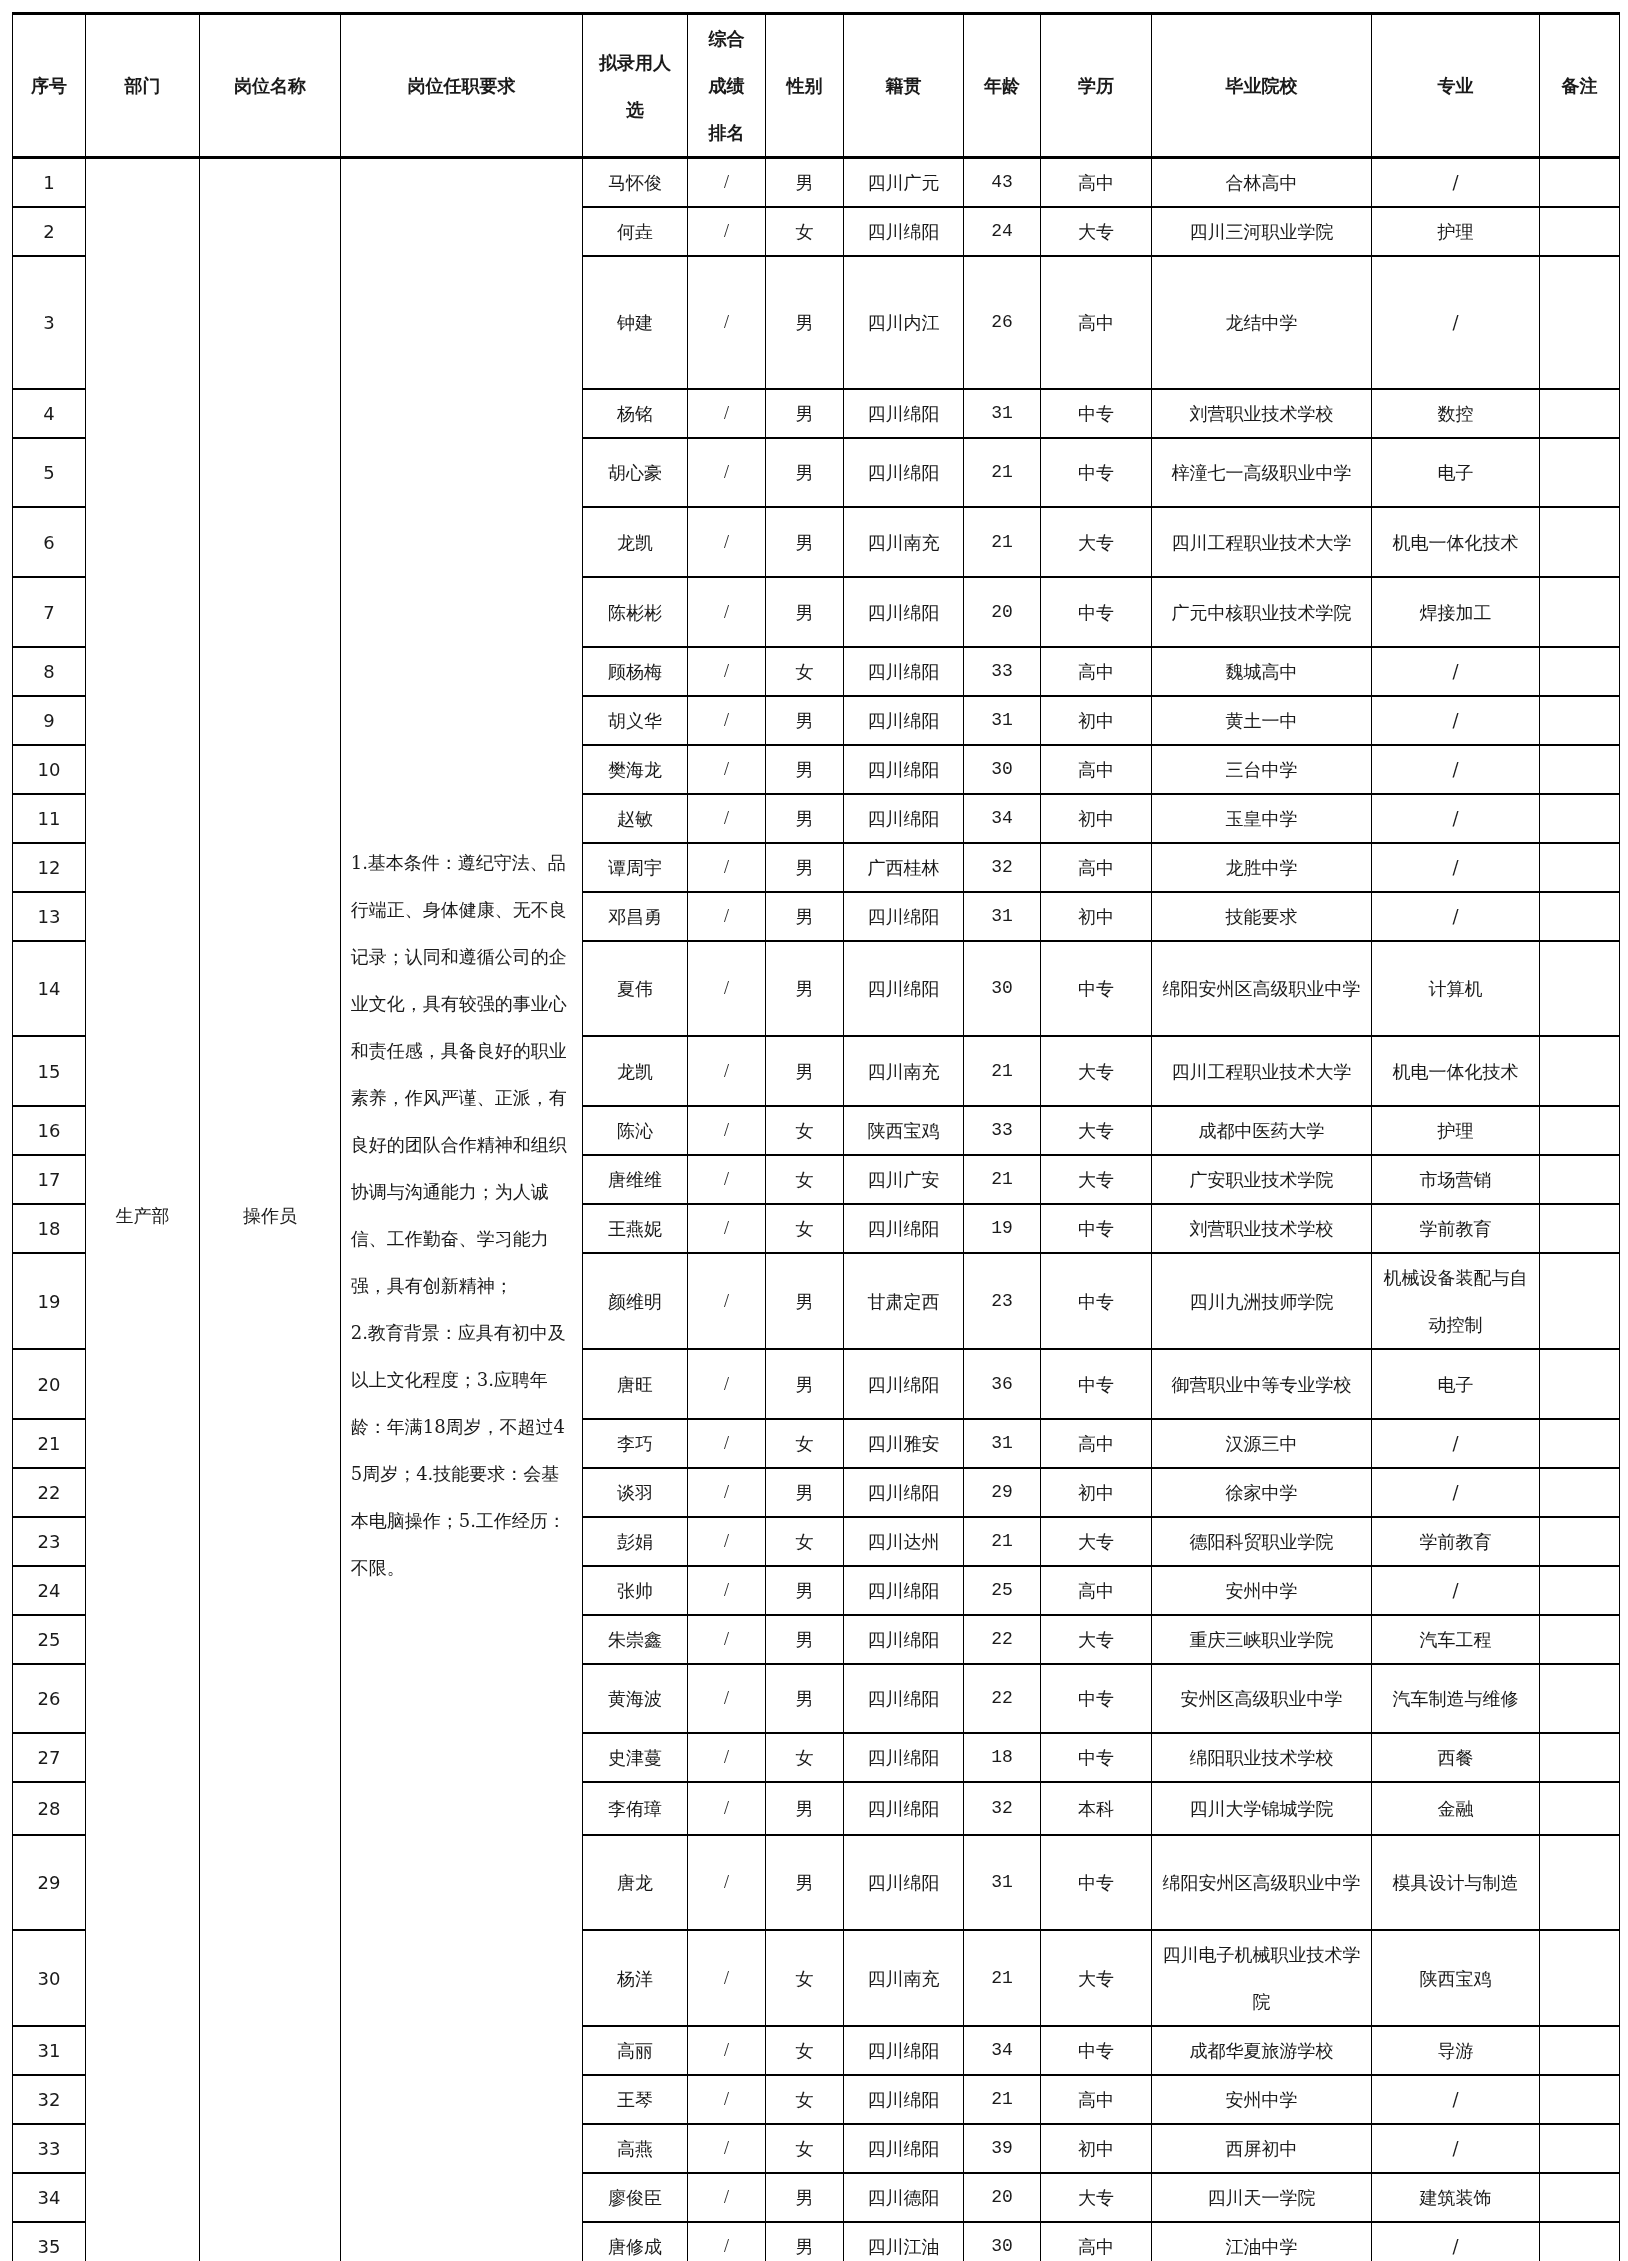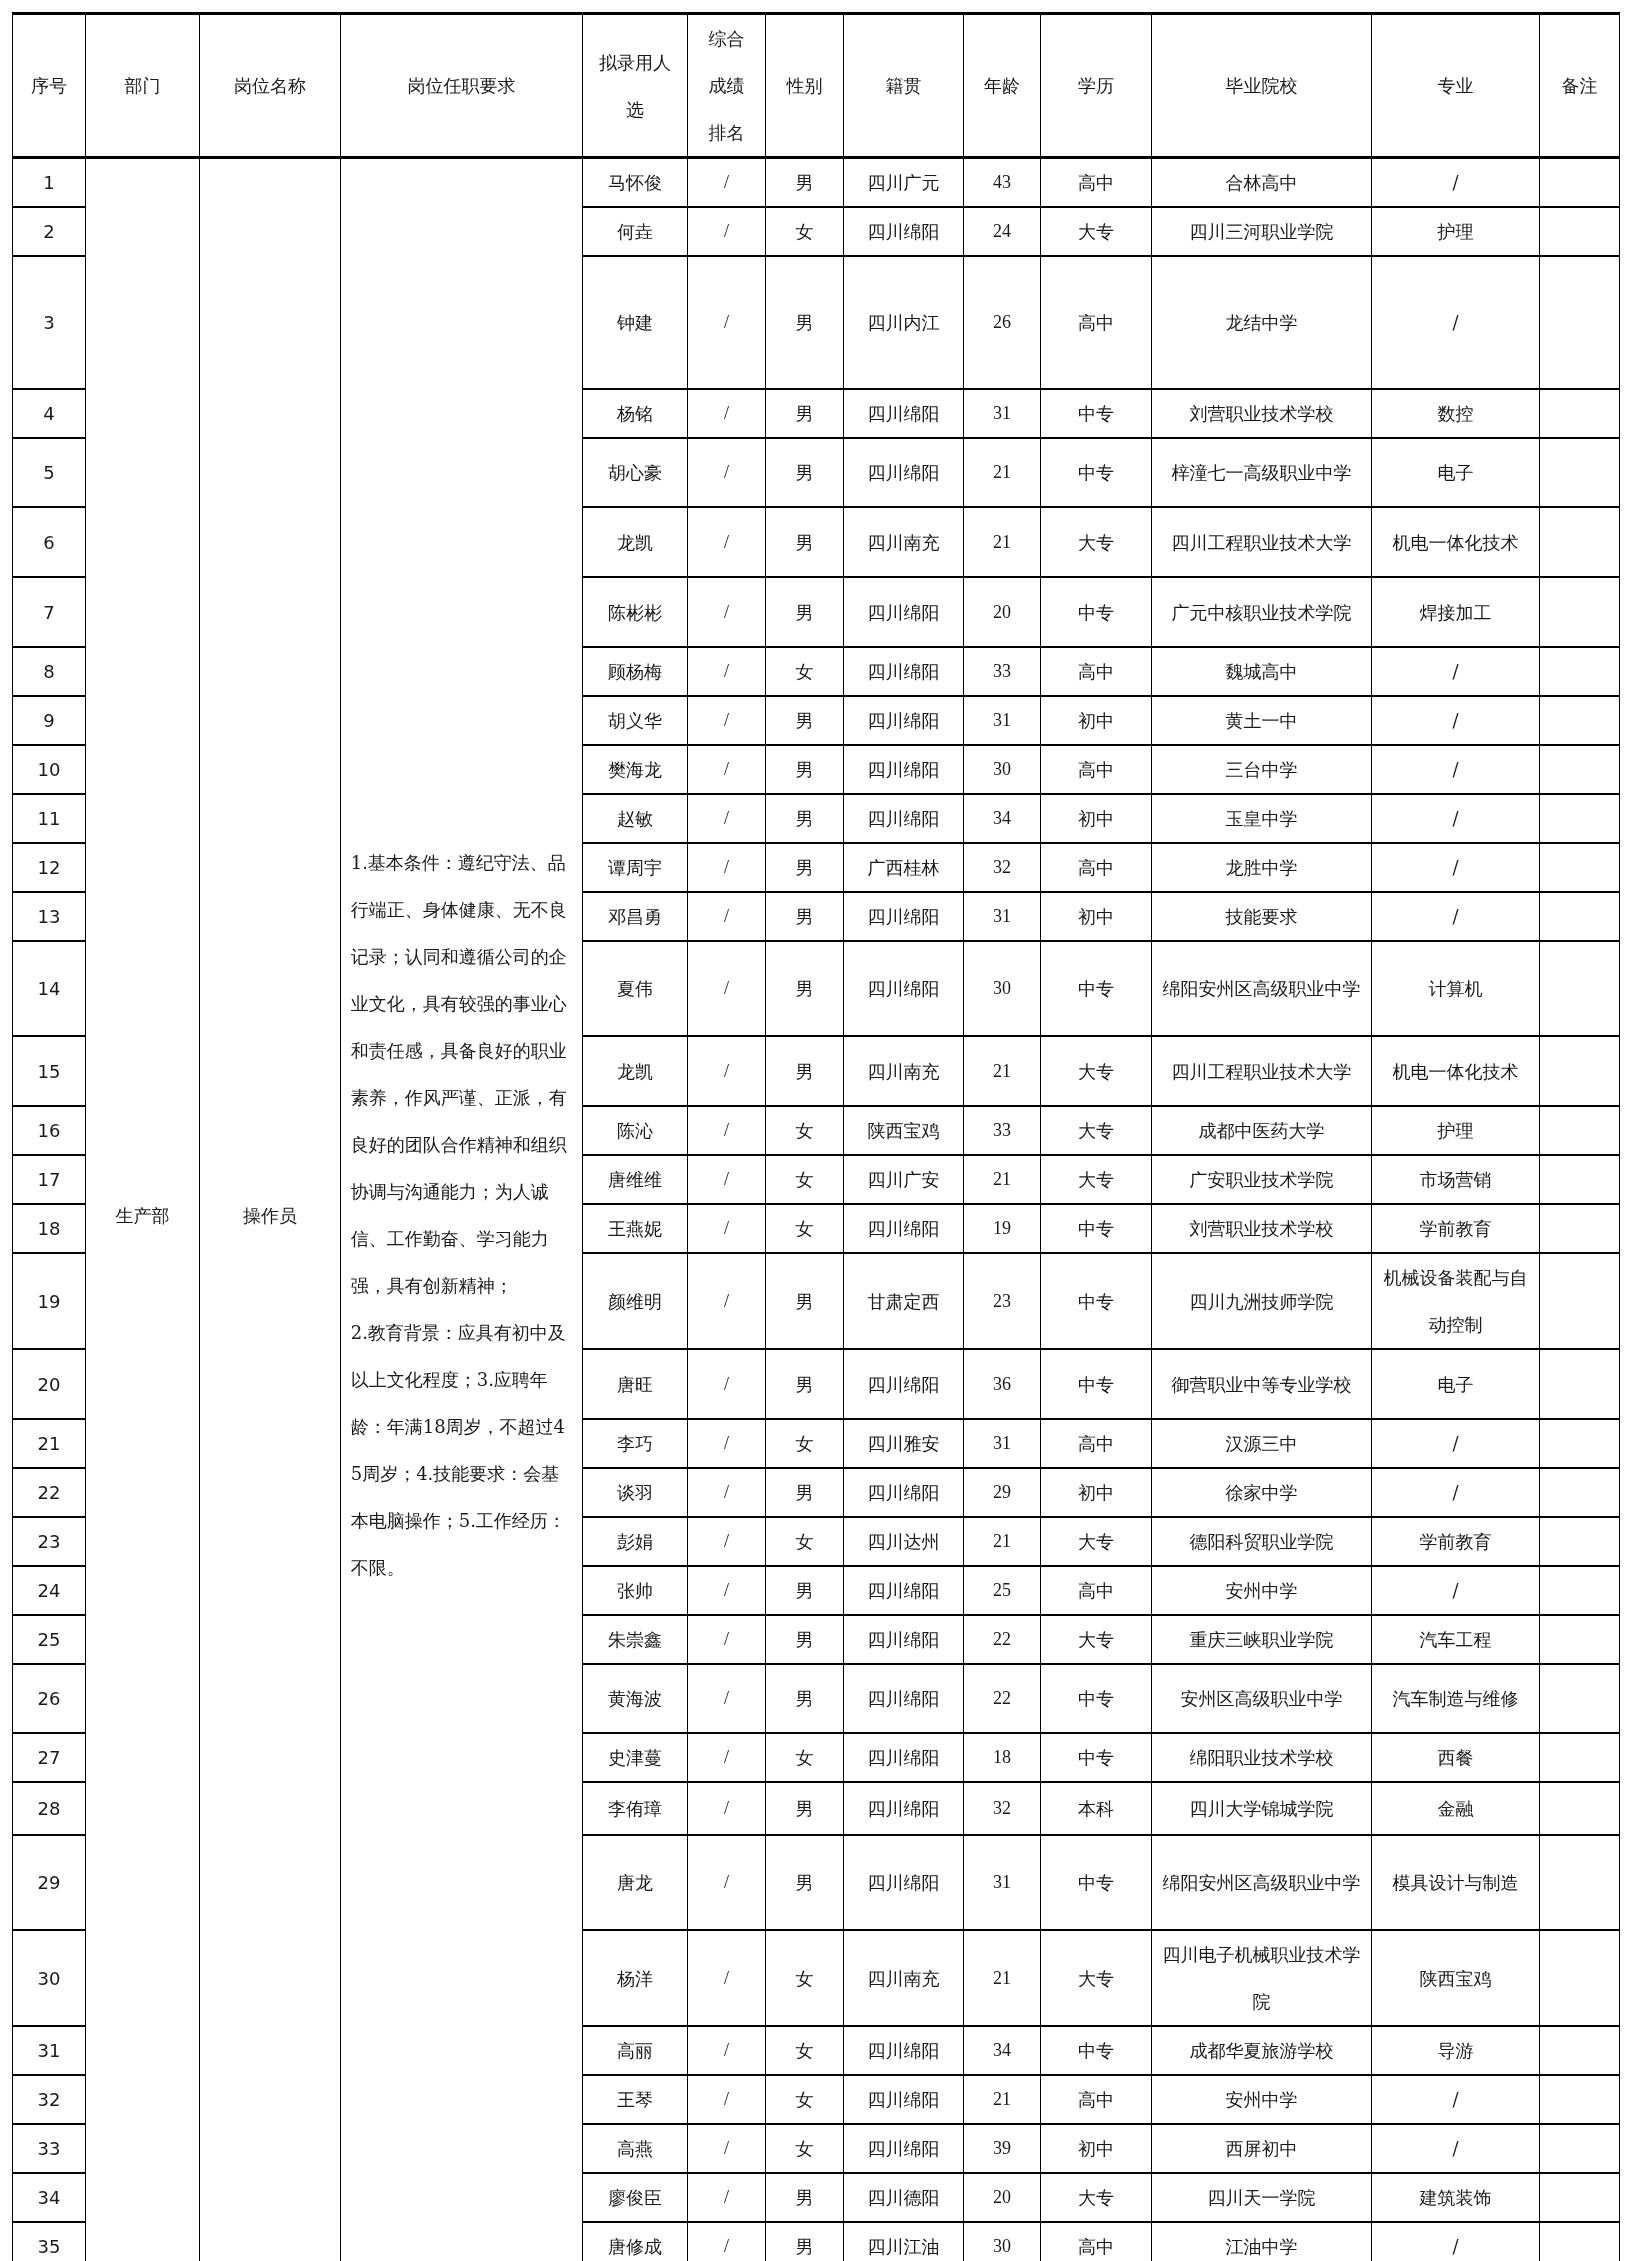--- a/index.html
+++ b/index.html
@@ -9,25 +9,25 @@
     position: absolute; left: 12px; top: 12px;
     border-collapse: collapse; table-layout: fixed;
     width: 1608px;
   }
   table.roster td, table.roster th {
     border: 1.4px solid #000;
     text-align: center; vertical-align: middle;
     padding: 0 4.2px; font-size: 18px; font-weight: normal;
     line-height: 47px; overflow: hidden;
   }
-  table.roster thead th { border-bottom: 3.5px solid #000; border-top: 3.5px solid #000; height: 137px; }
+  table.roster thead th { border-bottom: 3.5px solid #000; border-top: 3.5px solid #000; height: 137px; font-weight: bold; }
   table.roster tbody tr td { border-top: 2.8px solid #000; }
   table.roster tbody tr:last-child td { border-bottom: 3.5px solid #000; }
   .seq { font-family: "DejaVu Sans", "Liberation Sans", sans-serif; font-size: 16.7px; }
-  .age { font-family: Liberation Serif, serif; font-weight: bold; font-size: 18px; }
+  .age { font-family: Liberation Mono, monospace; font-weight: bold; font-size: 18px; }
   .slash { font-family: "Liberation Serif", serif; font-size: 21px; }
   .hdr-multi { line-height: 46px; }
   .req {
     text-align: left !important; vertical-align: middle !important;
     font-size: 19px; line-height: 48px; padding: 0 8.4px 0 9.7px !important;
     word-break: break-all; white-space: normal;
   }
   .wrap { line-height: 47px; }
 </style>
 </head>

